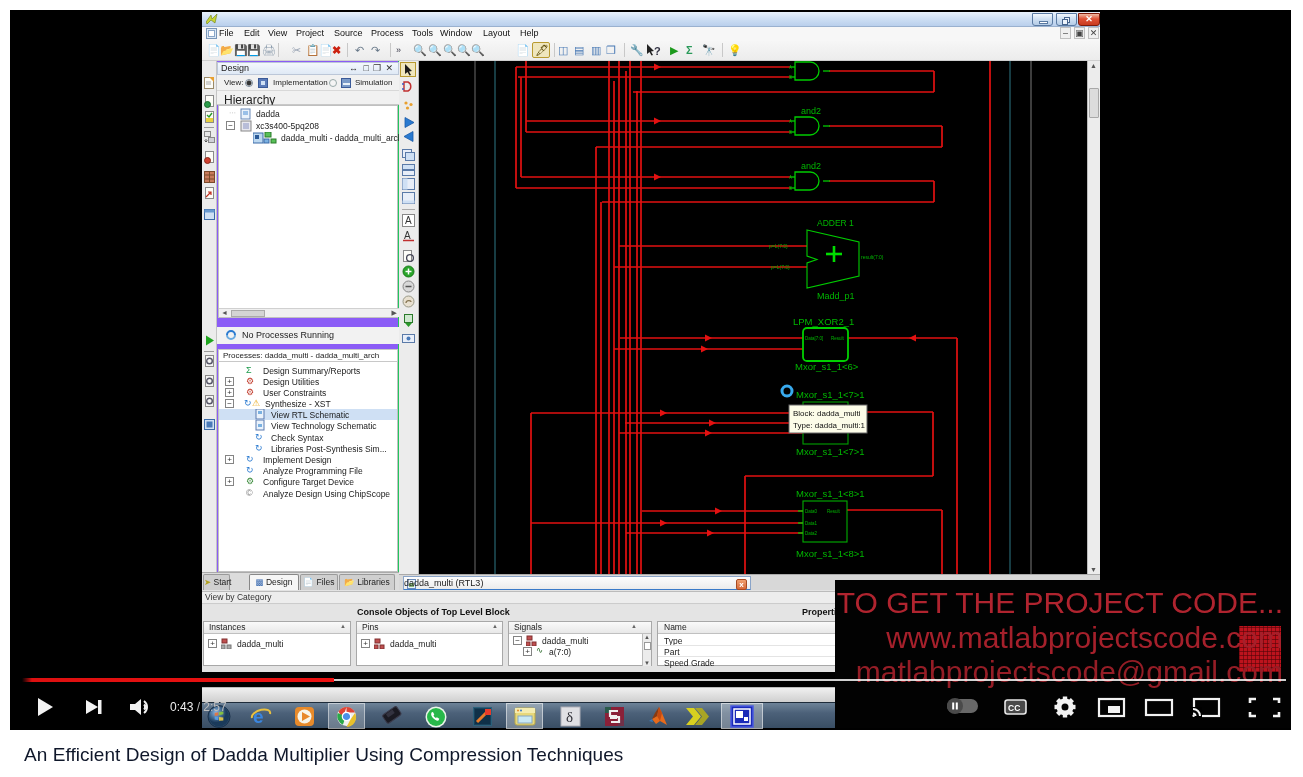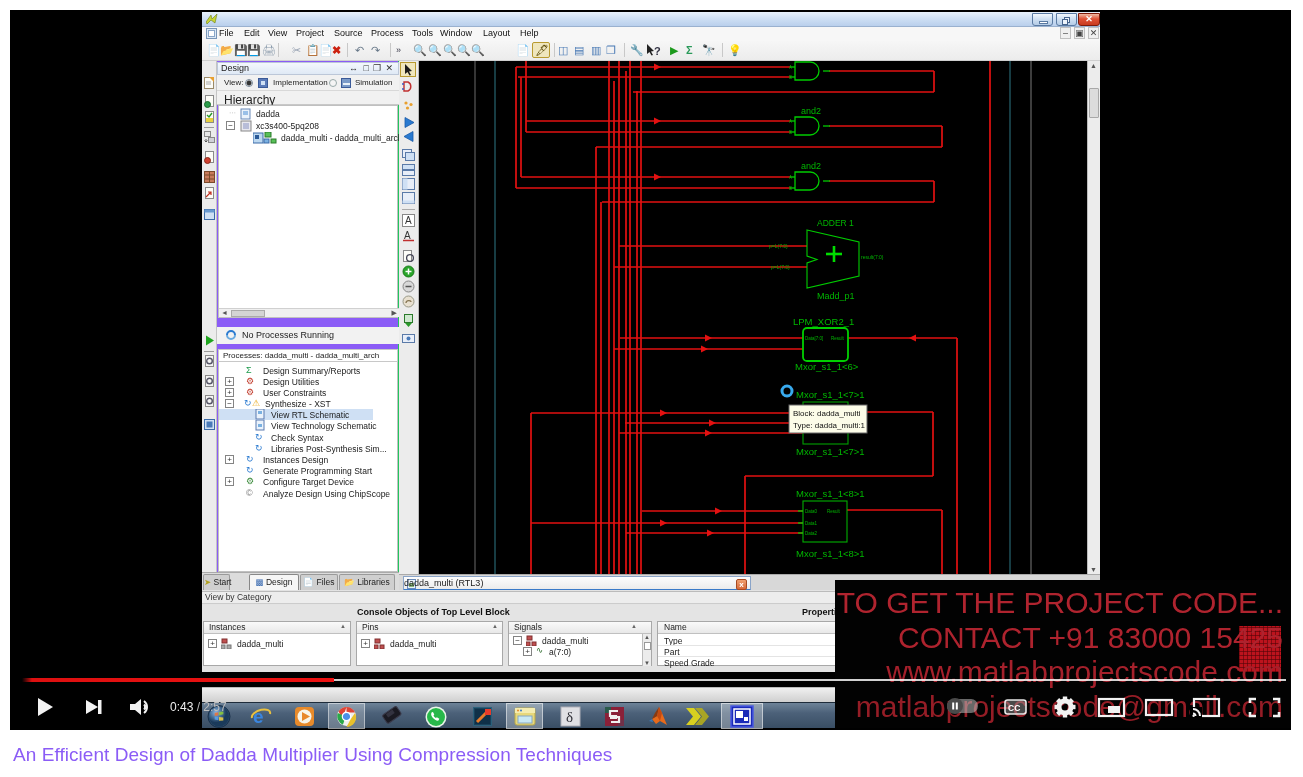--- a/index.html
+++ b/index.html
@@ -24,21 +24,21 @@
 #schemtab { position:absolute; left:197px; top:562px; width:701px; height:16px; background:#d8d8d8; border-top:1px solid #aaa; }
 
 #dock { position:absolute; left:0; top:578px; width:898px; height:82px; background:#e3e3e3; }
 #consoletabs { position:absolute; left:0; top:660px; width:898px; height:15px; background:#d6d6d6; border-top:1px solid #aaa; }
 #statusbar { position:absolute; left:0; top:675px; width:898px; height:15px; background:linear-gradient(#f0f0f0,#cfcfcf); border-top:1px solid #bbb; }
 #taskbar { position:absolute; left:0; top:690px; width:898px; height:26px; background:linear-gradient(#6d8398,#4c6179 40%,#394e64); border-top:1px solid #1e2c3a; }
 
 #adbox { position:absolute; left:825px; top:570px; width:456px; height:148px; background:#020202; color:#ae232e; font-size:30px; text-align:right; line-height:34.5px; padding-top:6px; padding-right:8px; white-space:nowrap; }
 #pred { position:absolute; left:12px; top:668px; width:312px; height:4px; background:linear-gradient(90deg, rgba(221,16,16,0) 0%, #dd1010 10px, #ee1111 100%); }
 #ptrack { position:absolute; left:324px; top:669px; width:952px; height:2px; background:rgba(255,255,255,0.82); }
-#vtitle { position:absolute; left:13px; top:744px; font-size:19px; font-weight:500; color:#8b5cf6; letter-spacing:0.05px; }
+#vtitle { position:absolute; left:24px; top:744px; font-size:19px; font-weight:500; color:#0f172a; letter-spacing:0.05px; }
 #qr { position:absolute; left:404px; top:46px; width:42px; height:46px;
   background:
    repeating-linear-gradient(0deg, rgba(80,4,8,0.6) 0 1.5px, transparent 1.5px 4px),
    repeating-linear-gradient(90deg, rgba(80,4,8,0.55) 0 1.5px, transparent 1.5px 4px),
    #bd131d; }
 .wbtn { position:absolute; top:1px; width:21px; height:13px; border:1px solid #5a7aa2; border-radius:0 0 3px 3px; }
 .mdib { position:absolute; top:0px; font-size:9px; color:#444; width:11px; text-align:center; border:1px solid #c0c0c0; height:12px; background:#f0f0f0; }
 .tbi { position:absolute; top:2px; font-size:11px; line-height:14px; color:#667; }
 .tsep { position:absolute; top:2px; height:14px; border-left:1px solid #c8c8c8; }
 .trow { position:absolute; left:0; height:11px; font-size:8.5px; color:#1a1a1a; white-space:nowrap; }
@@ -273,21 +273,21 @@
             <span class="pmbox" style="left:6px">+</span>
             <span class="picn" style="left:27px;color:#c03a2a">⚙</span>
             <span class="ttx" style="left:44px">User Constraints</span>
           </span>
         <span class="trow" style="top:36px">
             <span class="pmbox" style="left:6px">−</span>
             <span class="picn" style="left:25px;color:#2a7ad0">↻</span>
             <span class="picn" style="left:33px;color:#e8a818">⚠</span>
             <span class="ttx" style="left:46px">Synthesize - XST</span>
           </span>
-        <span class="trow" style="top:47px;background:#cfe0f4;width:154px">
+        <span class="trow" style="top:47px;background:#cfe0f4;width:178px">
             <svg class="ticn" style="left:36px;top:0px" width="11" height="11">
               <rect x="1" y="0" width="8" height="10" fill="#eaf2fb" stroke="#5a7ab0"></rect>
               <rect x="3" y="2" width="4" height="3" fill="#7ab0e0"></rect>
             </svg>
             <span class="ttx" style="left:52px">View RTL Schematic</span>
           </span>
         <span class="trow" style="top:58px">
             <svg class="ticn" style="left:36px;top:0px" width="11" height="11">
               <rect x="1" y="0" width="8" height="10" fill="#eaf2fb" stroke="#5a7ab0"></rect>
               <rect x="3" y="4" width="4" height="3" fill="#7ab0e0"></rect>
@@ -298,25 +298,25 @@
             <span class="picn" style="left:36px;color:#2a7ad0">↻</span>
             <span class="ttx" style="left:52px">Check Syntax</span>
           </span>
         <span class="trow" style="top:81px">
             <span class="picn" style="left:36px;color:#2a7ad0">↻</span>
             <span class="ttx" style="left:52px">Libraries Post-Synthesis Sim...</span>
           </span>
         <span class="trow" style="top:92px">
             <span class="pmbox" style="left:6px">+</span>
             <span class="picn" style="left:27px;color:#2a7ad0">↻</span>
-            <span class="ttx" style="left:44px">Instances Design</span>
+            <span class="ttx" style="left:44px">Implement Design</span>
           </span>
         <span class="trow" style="top:103px">
             <span class="picn" style="left:27px;color:#2a7ad0">↻</span>
-            <span class="ttx" style="left:44px">Generate Programming Start</span>
+            <span class="ttx" style="left:44px">Analyze Programming File</span>
           </span>
         <span class="trow" style="top:114px">
             <span class="pmbox" style="left:6px">+</span>
             <span class="picn" style="left:27px;color:#3a8a3a">⚙</span>
             <span class="ttx" style="left:44px">Configure Target Device</span>
           </span>
         <span class="trow" style="top:126px">
             <span class="picn" style="left:27px;color:#777">©</span>
             <span class="ttx" style="left:44px">Analyze Design Using ChipScope</span>
           </span>
@@ -689,21 +689,20 @@
           <rect x="1" y="1" width="22" height="21" fill="#1a2ab8" stroke="#4a5ae0" stroke-width="1.5"></rect>
           <rect x="4" y="4" width="16" height="15" fill="none" stroke="#fff" stroke-width="1.5"></rect>
           <rect x="6" y="6" width="7" height="7" fill="#fff"></rect>
           <rect x="14" y="12" width="4" height="4" fill="#fff"></rect>
         </svg>
     </div>
   </div>
   <div id="adbox">
     <div id="qr"></div>
     <div style="color:#b0242f;position:relative">TO GET THE PROJECT CODE...</div>
-    <div style="position:relative">CONTACT +91 83000 15425</div>
     <div style="color:#a5202b;position:relative">www.matlabprojectscode.com</div>
     <div style="color:#951d26;position:relative">matlabprojectscode@gmail.com</div>
   </div>
   <div id="pred"></div>
   <div id="ptrack"></div>
   <div id="controls">
     <svg class="abs" style="left:0;top:680px" width="1281" height="40" viewBox="0 0 1281 40">
       <g fill="#f2f2f2">
         <polygon points="28,8 43,17 28,26"></polygon>
         <polygon points="76,10 88,17 76,24"></polygon>

